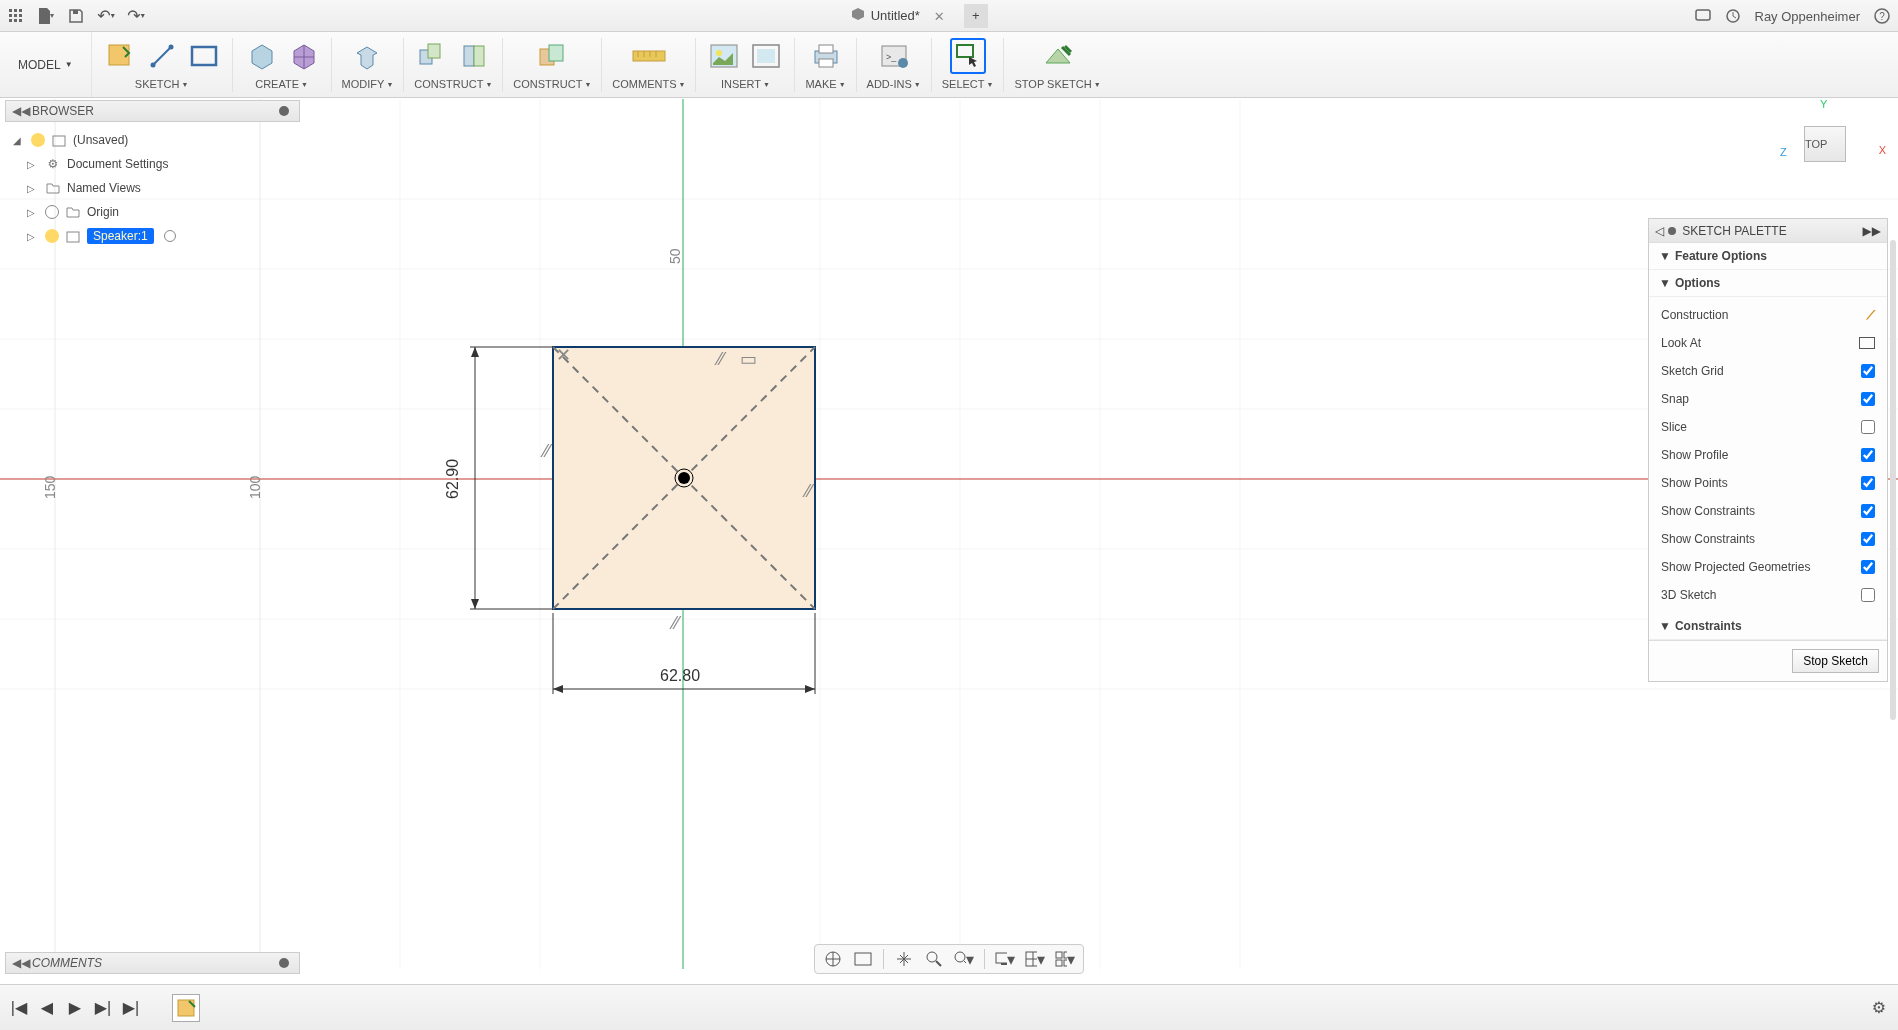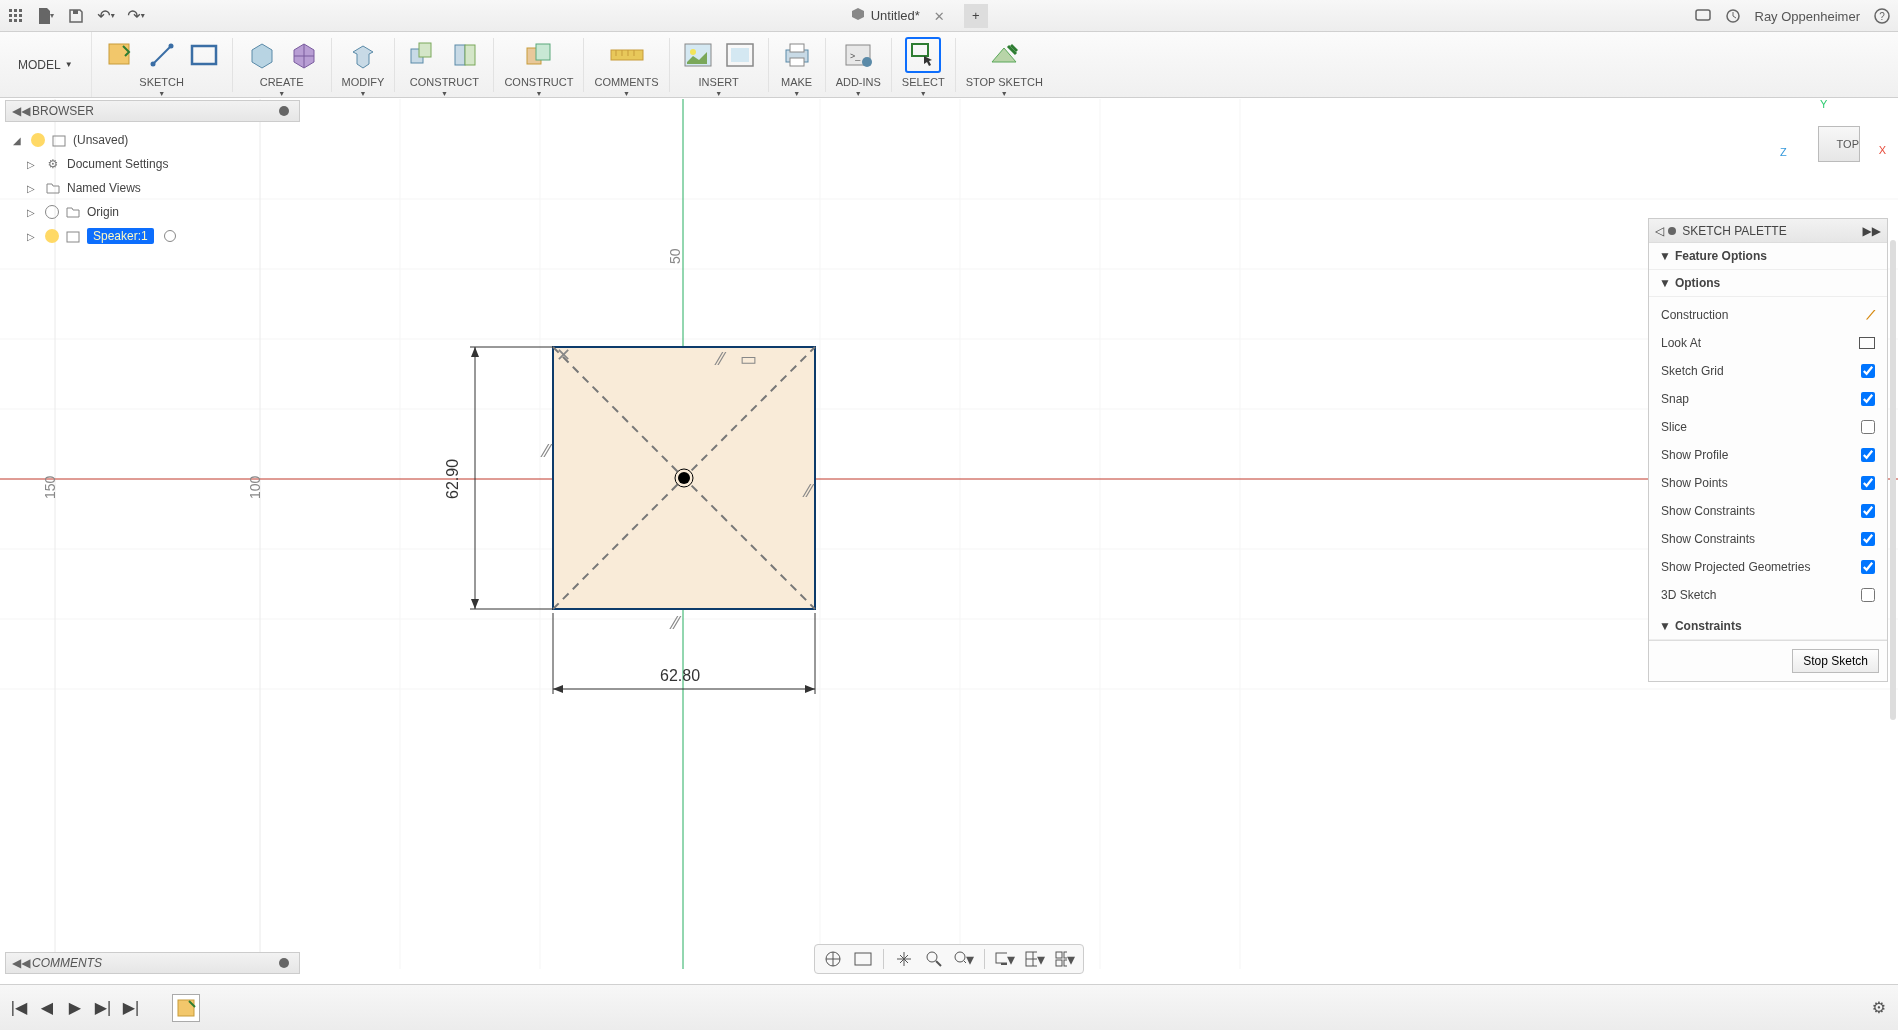--- a/index.html
+++ b/index.html
@@ -14,21 +14,21 @@
 .titlebar-right { display: flex; gap: 14px; align-items: flex-end; color: #555; font-size: 13px; }
 .newtab { width: 24px; height: 24px; background: #ddd; display: flex; align-items: center; justify-content: center; cursor: pointer; margin-left: 10px; }
 
 
 .ribbon { height: 66px; background: linear-gradient(#fbfbfb, #f0f0f0); border-bottom: 1px solid #cfcfcf; display: flex; align-items: flex-start; }
 .workspace-dd { padding: 0 18px; height: 100%; display: flex; align-items: center; font-size: 12px; color: #444; cursor: pointer; border-right: 1px solid #e5e5e5; }
 .workspace-dd .caret { margin-left: 4px; font-size: 8px; }
 .ribbon-group { padding: 4px 10px 0 10px; height: 100%; display: flex; flex-direction: column; align-items: center; position: relative; }
 .ribbon-icons { display: flex; gap: 6px; align-items: center; height: 40px; }
 .ribbon-btn { width: 36px; height: 36px; display: flex; align-items: center; justify-content: center; cursor: pointer; }
-.ribbon-label { font-size: 11px; color: #555; display: flex; align-items: center; gap: 2px; margin-top: 2px; flex-direction: column; }
+.ribbon-label { font-size: 11px; color: #555; display: flex; align-items: center; gap: 2px; margin-top: 2px; }
 .ribbon-label .caret { font-size: 7px; }
 .ribbon-sep { width: 1px; height: 54px; background: #e2e2e2; margin-top: 6px; }
 .select-active { border: 2px solid #0d6efd; border-radius: 3px; padding: 2px; }
 
 
 .browser-panel { position: absolute; left: 5px; top: 100px; width: 295px; background: rgba(255,255,255,0.0); }
 .browser-header { height: 22px; background: linear-gradient(#f2f2f2,#e6e6e6); border: 1px solid #ccc; display: flex; align-items: center; padding: 0 6px; font-size: 12px; color: #555; }
 .browser-header .title { flex: 1; margin-left: 6px; }
 .browser-collapse { width: 14px; cursor: pointer; color: #666; }
 .browser-pin { width: 10px; height: 10px; border-radius: 50%; background: #666; margin-right: 4px; cursor: pointer; }
@@ -54,21 +54,21 @@
 .dim-text { fill: #333; font-size: 16px; }
 .ruler-text { fill: #888; font-size: 14px; }
 .center-dot { fill: #000; }
 .constraint-mark { fill: #888; font-size: 18px; }
 
 
 .viewcube { position: absolute; right: 30px; top: 18px; width: 70px; height: 70px; }
 .viewcube .axis-y { position: absolute; left: 22px; top: -18px; color: #2ecc71; font-size: 11px; }
 .viewcube .axis-x { position: absolute; right: -18px; top: 28px; color: #e74c3c; font-size: 11px; }
 .viewcube .axis-z { position: absolute; left: -18px; top: 30px; color: #3498db; font-size: 11px; }
-.viewcube .cube { position: absolute; right: 8px; top: 10px; width: 42px; height: 36px; background: linear-gradient(#f7f7f7,#e6e6e6); border: 1px solid #bbb; display: flex; align-items: center; justify-content: flex-end; font-size: 11px; color: #555; cursor: pointer; }
+.viewcube .cube { position: absolute; right: 22px; top: 10px; width: 42px; height: 36px; background: linear-gradient(#f7f7f7,#e6e6e6); border: 1px solid #bbb; display: flex; align-items: center; justify-content: flex-start; font-size: 11px; color: #555; cursor: pointer; }
 
 
 .palette { position: absolute; right: 10px; top: 218px; width: 240px; border: 1px solid #ccc; background: #fdfdfd; font-size: 12px; color: #444; }
 .palette-title { height: 24px; background: linear-gradient(#f2f2f2,#e6e6e6); display: flex; align-items: center; padding: 0 6px; border-bottom: 1px solid #ddd; }
 .palette-title .dot { width: 8px; height: 8px; border-radius: 50%; background: #666; margin-right: 6px; }
 .palette-title .exp { margin-left: auto; cursor: pointer; }
 .palette-section { padding: 6px 10px; border-bottom: 1px solid #eee; font-weight: bold; display: flex; align-items: center; gap: 4px; cursor: pointer; }
 .palette-body { padding: 4px 0; }
 .palette-row { display: flex; align-items: center; height: 28px; padding: 0 12px; }
 .palette-row .lbl { flex: 1; font-size: 12px; }

